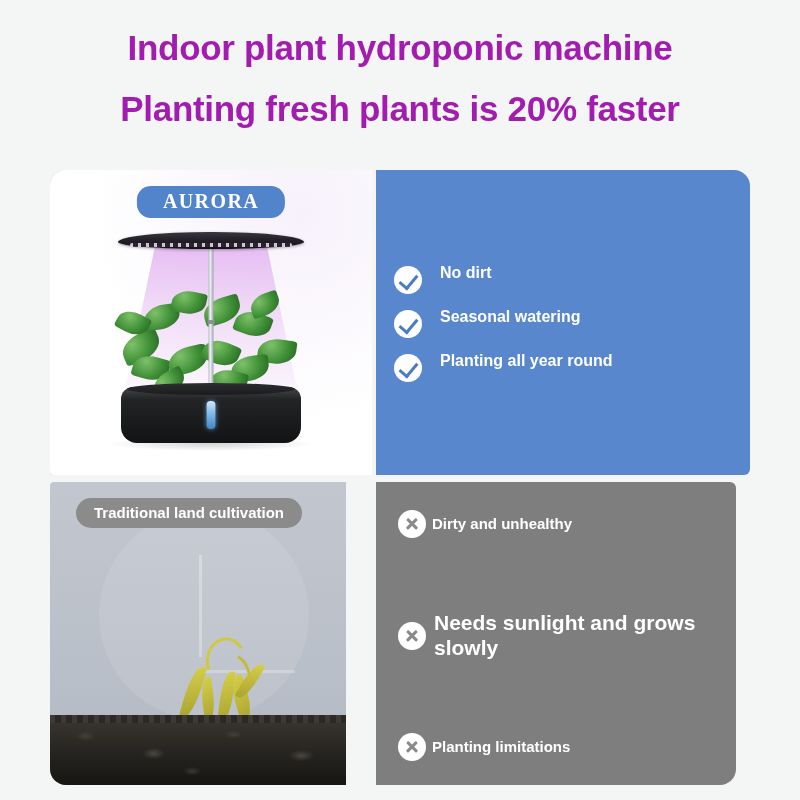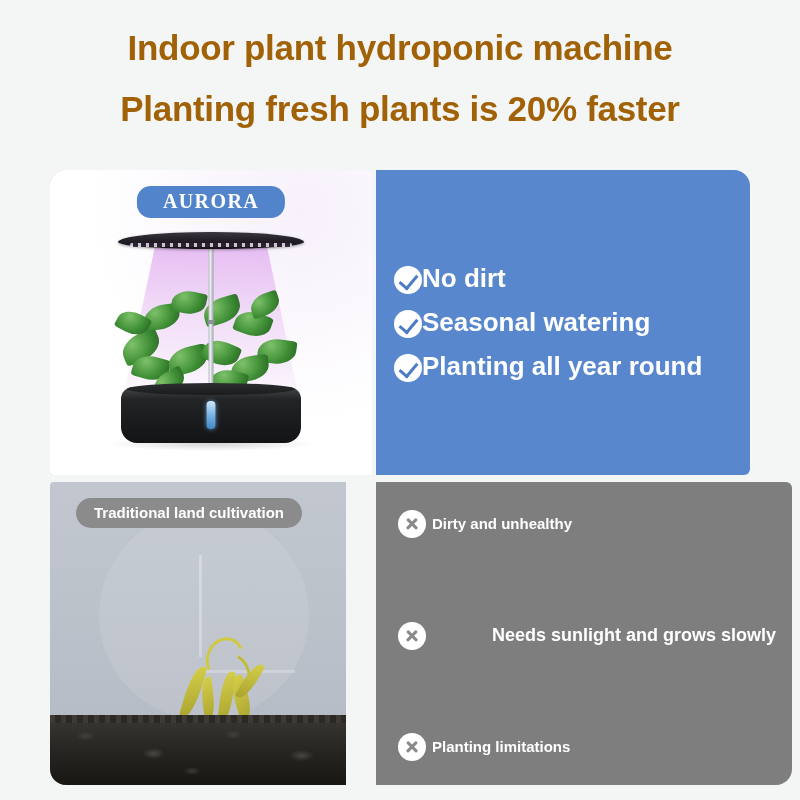--- a/index.html
+++ b/index.html
@@ -13,21 +13,21 @@
     position: relative;
   }
 
   
   .headline {
     width: 800px;
     padding-top: 30px;
     text-align: center;
   }
   .headline-line {
-    color: #a16207;
+    color: #a21caf;
     font-weight: bold;
     font-size: 35px;
     letter-spacing: -0.3px;
     line-height: 1.0;
     white-space: nowrap;
   }
   .headline-line-1 { margin-bottom: 26px; }
 
   
   .panels {
@@ -218,23 +218,23 @@
     position: absolute;
     left: 9px; top: 5px;
     width: 8px; height: 15px;
     border: solid #4a7cc4;
     border-width: 0 3.5px 3.5px 0;
     transform: rotate(40deg);
   }
   .benefit-text {
     color: #ffffff;
     font-weight: bold;
-    font-size: 26px;
+    font-size: 16px;
     line-height: 1.12;
-    margin-left: 0;
+    margin-left: 18px;
   }
 
   
   .panel-traditional {
     left: 0; top: 312px;
     width: 296px; height: 303px;
     background: linear-gradient(180deg, #c2c7cf 0%, #b9bfc8 62%, #b2b8c1 100%);
     border-bottom-left-radius: 16px;
     border-top-left-radius: 4px;
   }
@@ -306,21 +306,21 @@
     font-weight: bold;
     padding: 6px 18px 7px;
     border-radius: 16px;
     z-index: 6;
     white-space: nowrap;
   }
 
   
   .panel-drawbacks {
     left: 326px; top: 312px;
-    width: 416px; height: 303px;
+    width: 360px; height: 303px;
     background: #7e7e7e;
     border-bottom-right-radius: 16px;
     border-top-right-radius: 6px;
     padding: 28px 16px 24px 22px;
     display: flex;
     flex-direction: column;
     justify-content: space-between;
   }
   .draw-row {
     display: flex;
@@ -348,24 +348,24 @@
   .draw-text-sm {
     color: #ffffff;
     font-weight: bold;
     font-size: 15px;
     margin-left: 6px;
     line-height: 1.1;
   }
   .draw-text-md {
     color: #ffffff;
     font-weight: bold;
-    font-size: 18px;
+    font-size: 21px;
     margin-left: 8px;
     line-height: 1.18;
-    text-align: right;
+    text-align: left;
     flex: 1;
   }
   .draw-heading {
     color: #ffffff;
     font-weight: bold;
     font-size: 28px;
     line-height: 1.1;
     margin-left: 2px;
   }
 </style>

